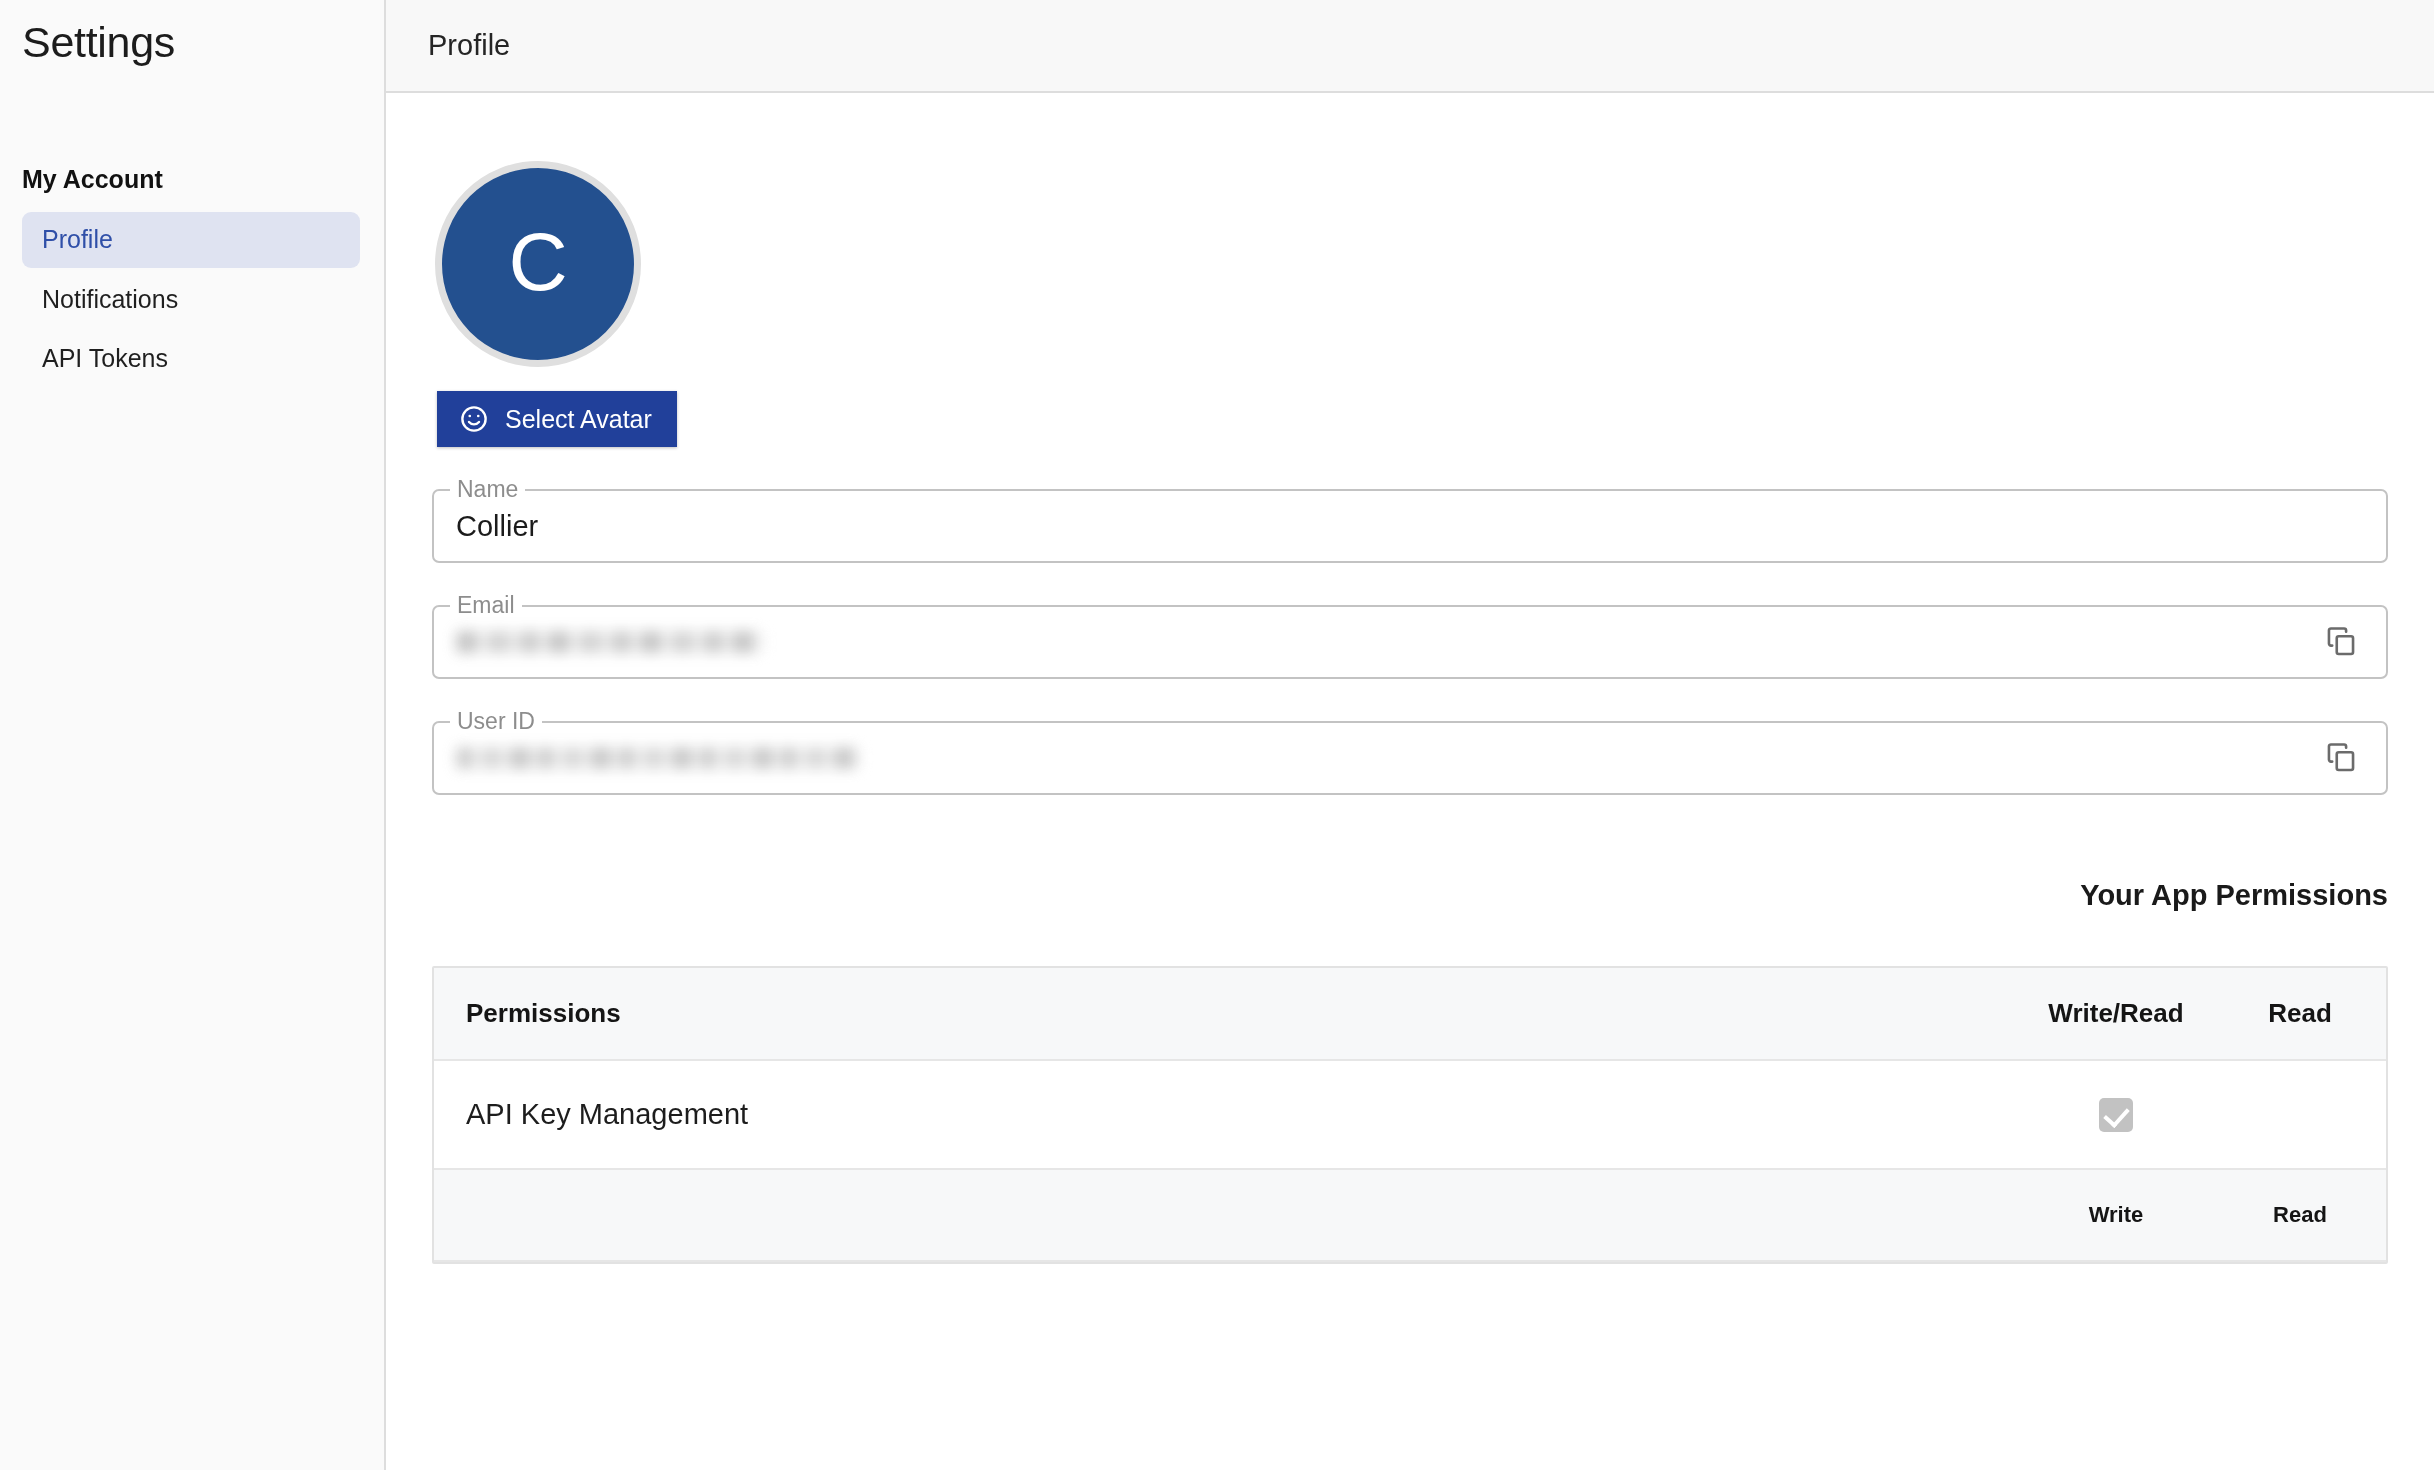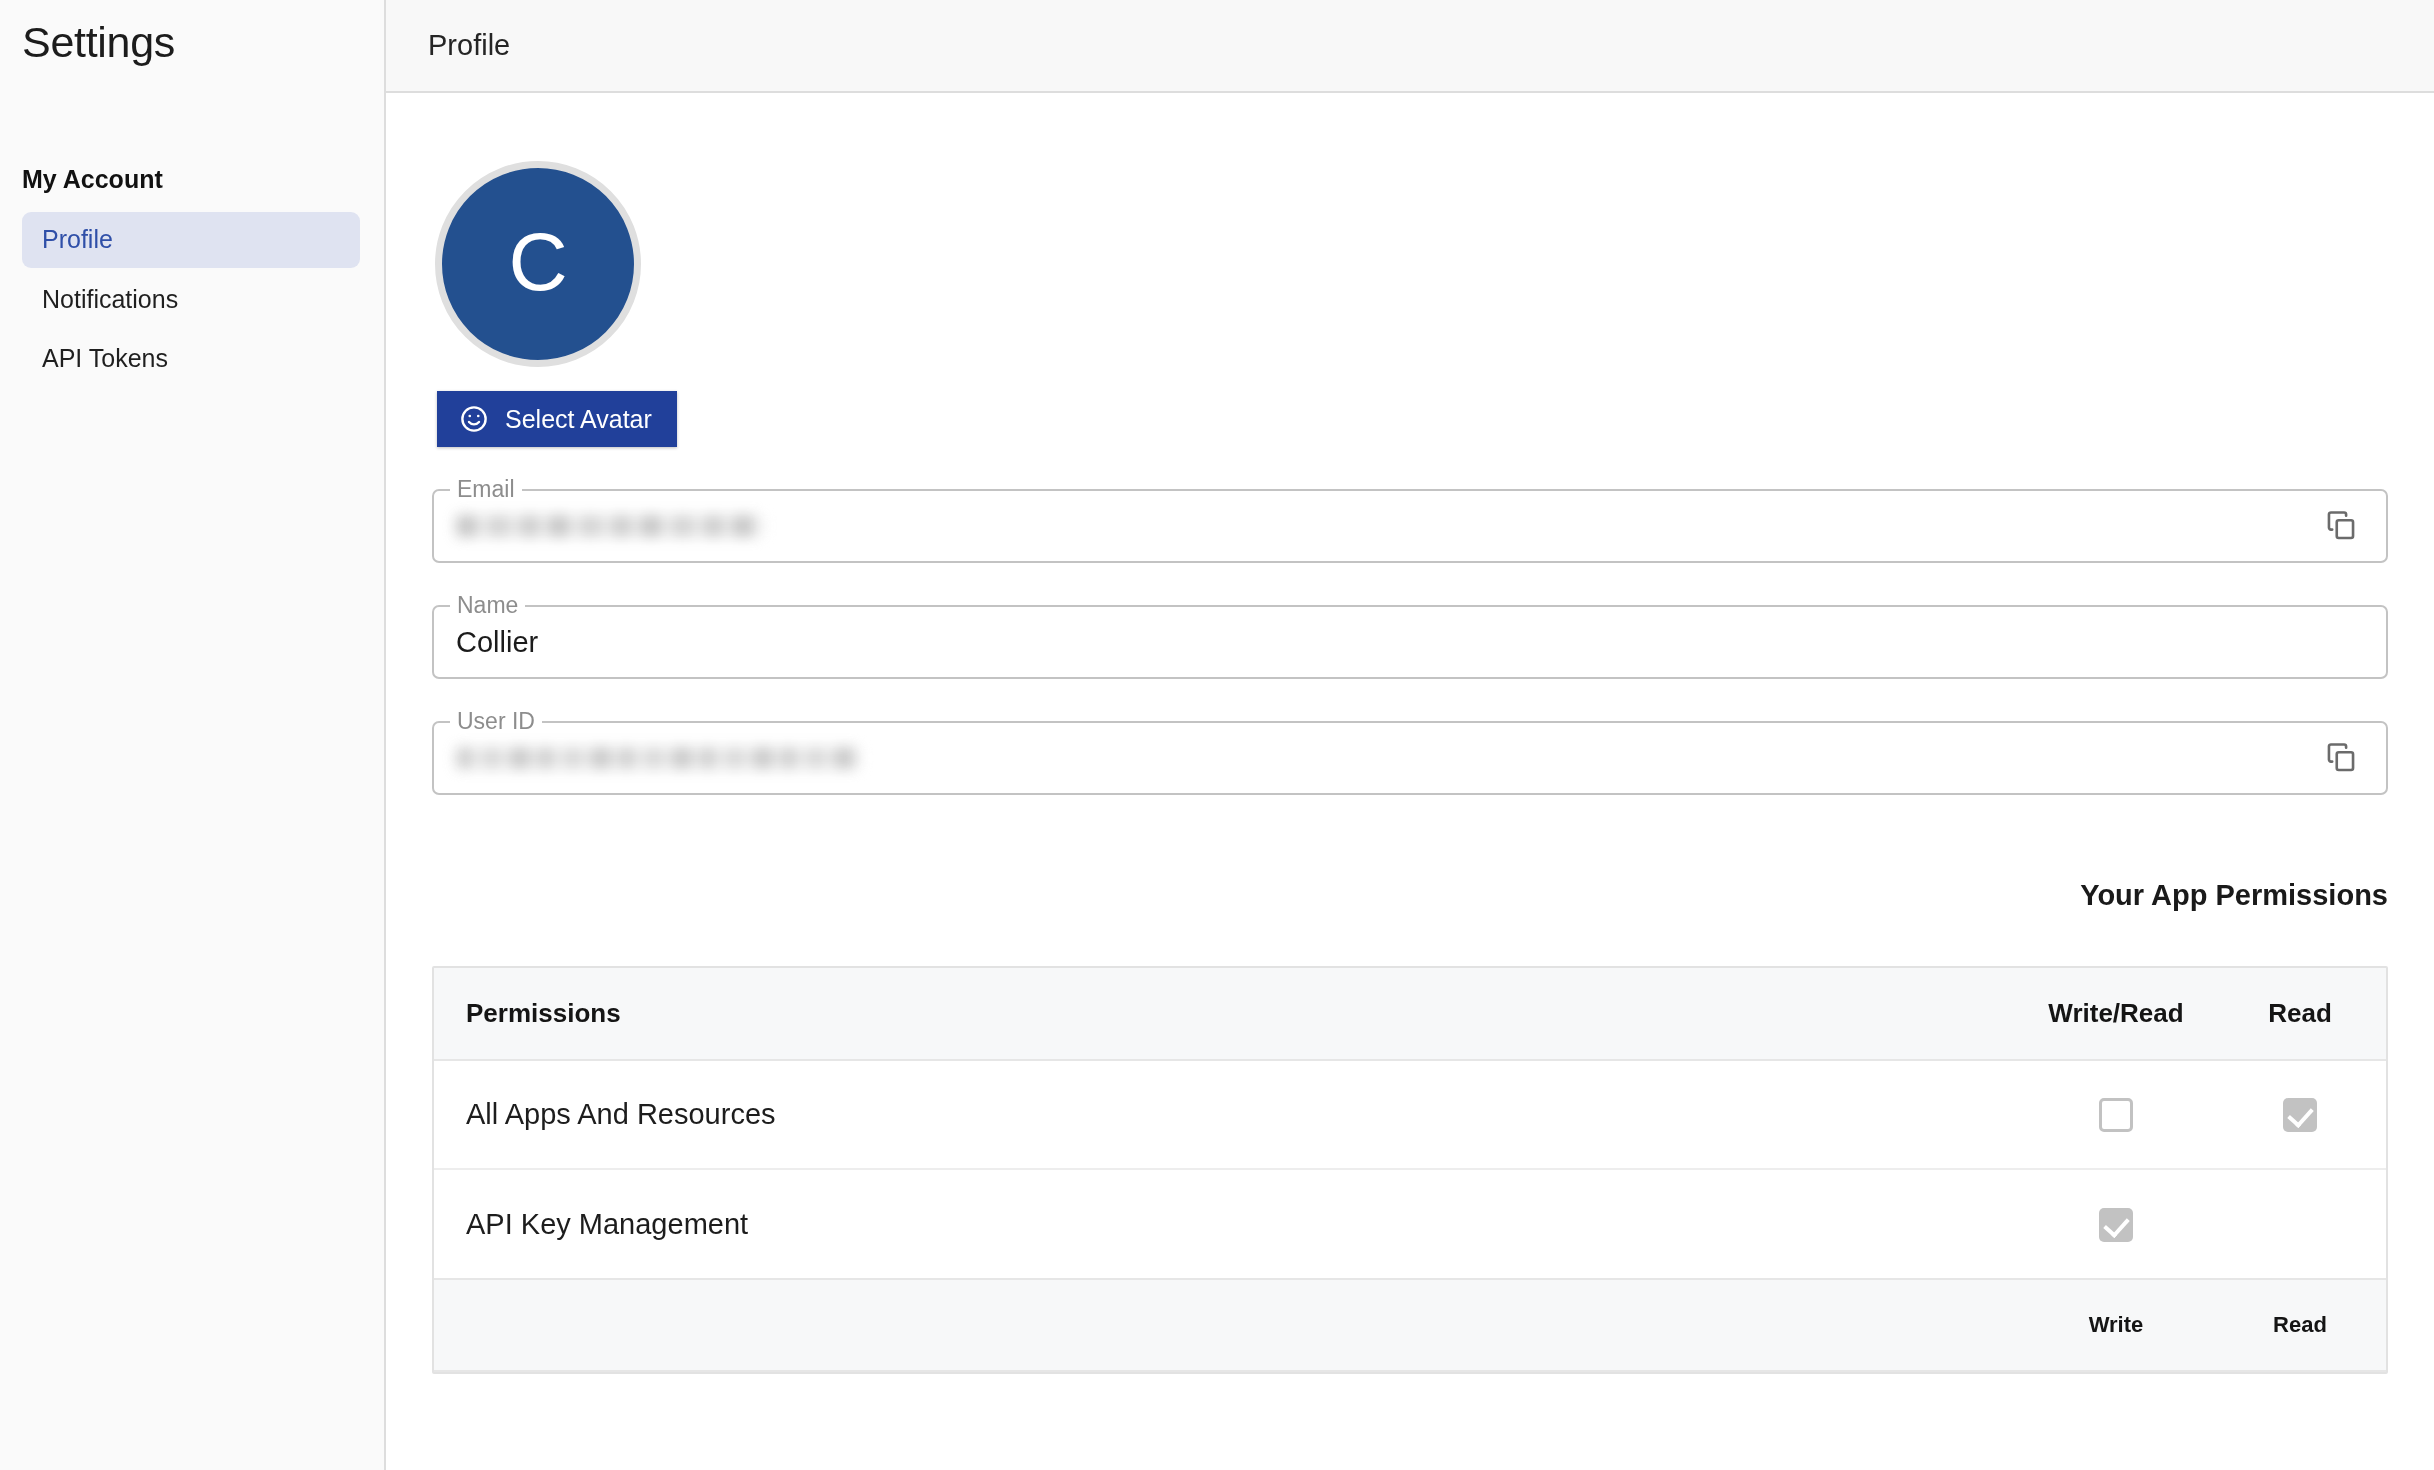--- a/index.html
+++ b/index.html
@@ -189,37 +189,37 @@
               <circle cx="15.4" cy="9.6" r="1.05" fill="#ffffff" stroke="none"></circle>
               <path d="M8 14.4c1.1 1.3 2.4 1.9 4 1.9s2.9-.6 4-1.9"></path>
             </svg>
           </span>
           <span>Select Avatar</span>
         </button>
       </div>
 
       <div class="field">
         <div class="field-box">
+          <span class="field-legend">Name</span>
+          <span class="field-value">Collier</span>
+        </div>
+      </div>
+
+      <div class="field">
+        <div class="field-box">
           <span class="field-legend">Email</span>
           <span class="blur-bar blur-email"></span>
           <button class="copy-btn">
             <span>
               <svg width="34" height="34" viewBox="0 0 24 24" fill="none" stroke="#6b6b6b" stroke-width="1.85" stroke-linecap="round" stroke-linejoin="round">
                 <rect x="9" y="9" width="11.5" height="12.5" rx="1.4"></rect>
                 <path d="M15.6 5.8V4.9a1.4 1.4 0 0 0-1.4-1.4H4.9A1.4 1.4 0 0 0 3.5 4.9v9.3a1.4 1.4 0 0 0 1.4 1.4h.9"></path>
               </svg>
             </span>
           </button>
-        </div>
-      </div>
-
-      <div class="field">
-        <div class="field-box">
-          <span class="field-legend">Name</span>
-          <span class="field-value">Collier</span>
         </div>
       </div>
 
       <div class="field">
         <div class="field-box">
           <span class="field-legend">User ID</span>
           <span class="blur-bar blur-userid"></span>
           <button class="copy-btn">
             <span>
               <svg width="34" height="34" viewBox="0 0 24 24" fill="none" stroke="#6b6b6b" stroke-width="1.85" stroke-linecap="round" stroke-linejoin="round">
@@ -241,29 +241,20 @@
               <col class="col-b">
           </colgroup>
           <thead class="head-top">
             <tr>
               <th>Permissions</th>
               <th class="center">Write/Read</th>
               <th class="center">Read</th>
             </tr>
           </thead>
           <tbody>
-            <tr>
-              <td>All Apps And Resources</td>
-              <td class="center">
-                <span class="cbox unchecked"></span>
-              </td>
-              <td class="center">
-                <span class="cbox checked"></span>
-              </td>
-            </tr>
             <tr>
               <td>API Key Management</td>
               <td class="center">
                 <span class="cbox checked"></span>
               </td>
               <td class="center">
                 <span class="cbox empty"></span>
               </td>
             </tr>
           </tbody>

